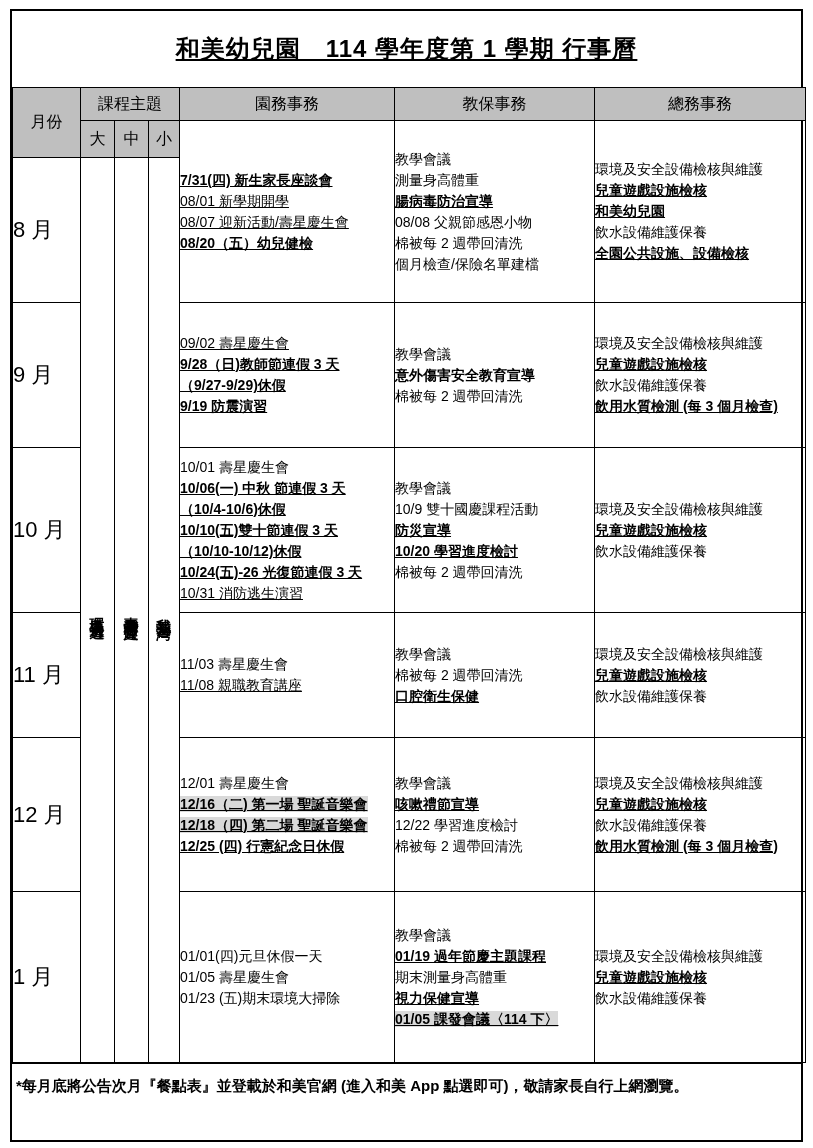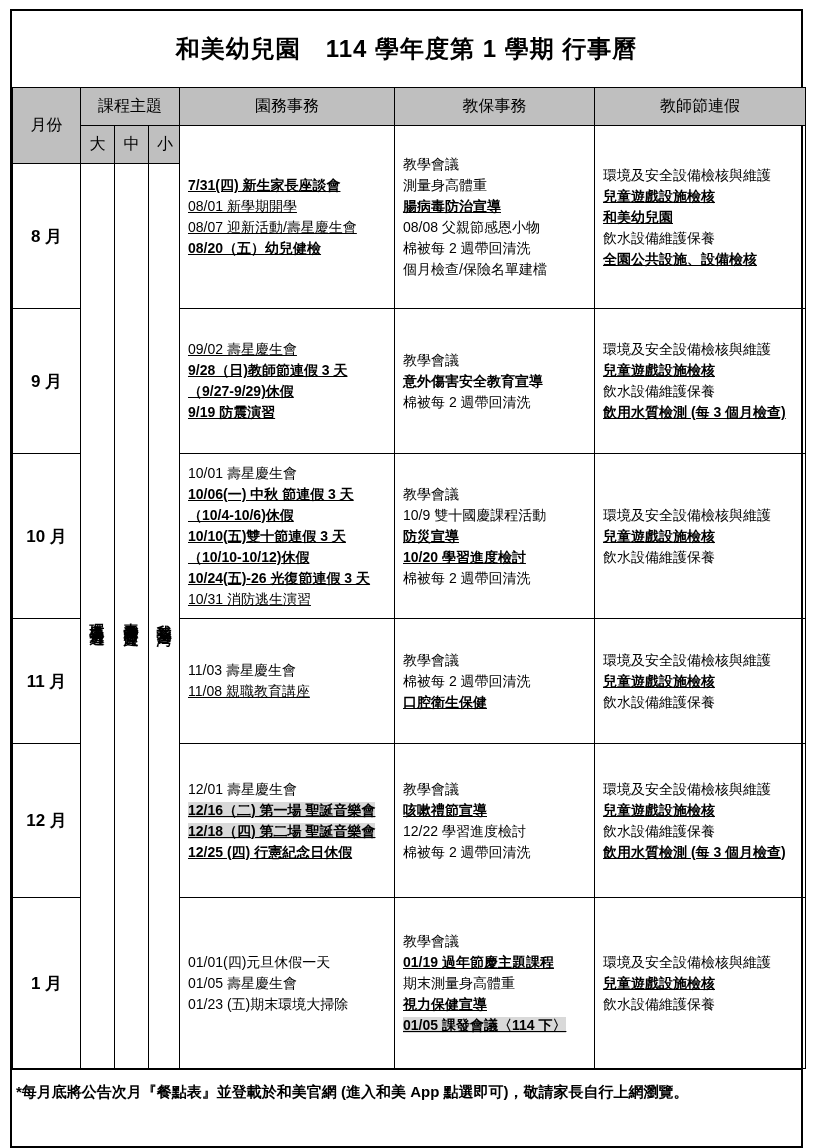--- a/index.html
+++ b/index.html
@@ -11,52 +11,52 @@
   body{font-family:"Liberation Sans","DejaVu Sans",sans-serif;color:#000;}
   .sheet{
     width:793px;
     margin:9px auto 8px auto;
     border:2px solid var(--border-c);
     box-sizing:border-box;
     background:#fff;
   }
   .title-block{
     height:76px;
-    display:flex;align-items:center;justify-content:center;
+    display:flex;align-items:center;justify-content:center;text-decoration:underline;
   }
   .title-block .title{
     font-size:24px;font-weight:bold;letter-spacing:1px;
   }
   table.cal{
     border-collapse:collapse;
     table-layout:fixed;
     width:100%;
   }
   table.cal td{
     border:1px solid var(--border-c);
-    padding:8px;
+    padding:0;
     box-sizing:border-box;
     overflow:hidden;
   }
   td.hdr{
     background:var(--header-bg);
     text-align:center;vertical-align:middle;
     font-size:16px;font-weight:normal;
   }
   tr.h1{height:33px;}
   tr.h2{height:37px;}
   tr.m8{height:145px;}
   tr.m9{height:145px;}
   tr.m10{height:165px;}
   tr.m11{height:125px;}
   tr.m12{height:154px;}
   tr.m1{height:171px;}
   td.month{
-    text-align:center;vertical-align:middle;
-    font-size:17px;font-weight:bold;
+    text-align:left;vertical-align:middle;
+    font-size:22px;font-weight:normal;
   }
   td.theme{
     text-align:center;vertical-align:middle;
   }
   .vtext{
     writing-mode:vertical-rl;
     margin:0 auto;
     font-size:15px;font-weight:bold;
     letter-spacing:2px;
     line-height:1;
@@ -96,21 +96,21 @@
       <col style="width:215px">
         <col style="width:200px">
         <col style="width:211px">
     </colgroup>
     <tbody>
       <tr class="h1">
         <td class="hdr" rowspan="2">月份</td>
         <td class="hdr" colspan="3">課程主題</td>
         <td class="hdr">園務事務</td>
         <td class="hdr">教保事務</td>
-        <td class="hdr">教師節連假</td>
+        <td class="hdr">總務事務</td>
       </tr>
       <tr class="h2">
         <td class="hdr">大</td>
         <td class="hdr">中</td>
         <td class="hdr">小</td>
         <td class="content" rowspan="2">
             <div class="line"><span class="b u ">7/31(四)  新生家長座談會</span></div>
             <div class="line"><span class="u ">08/01 新學期開學</span></div>
             <div class="line"><span class="u ">08/07 迎新活動/壽星慶生會</span></div>
             <div class="line"><span class="b u ">08/20（五）幼兒健檢</span></div>

